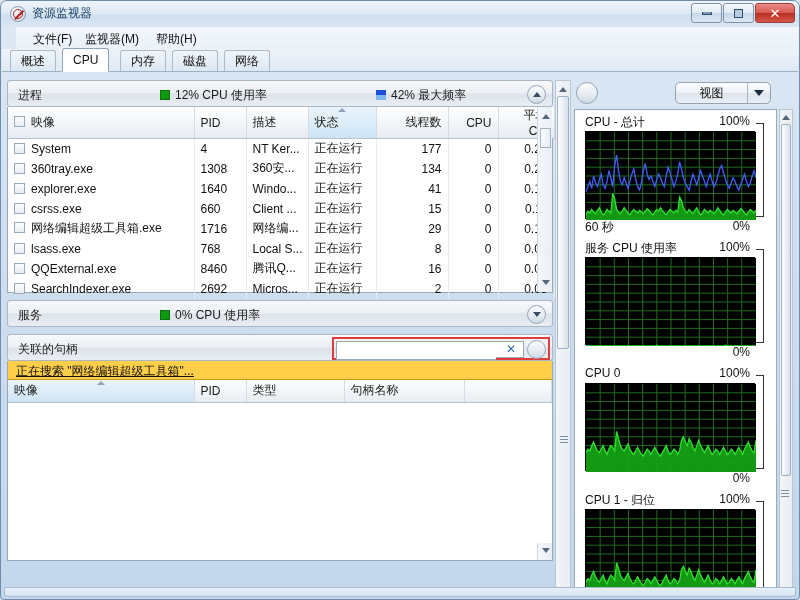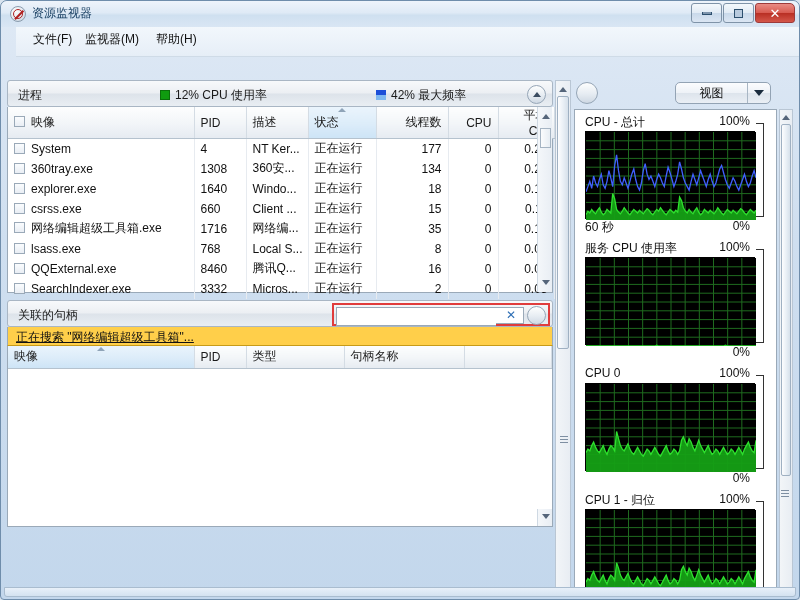--- a/index.html
+++ b/index.html
@@ -322,20 +322,27 @@
       <div class="winglyph">✕</div>
     </div>
   </div>
 
   <div id="menubar">
     <div class="menu-item" style="left:10px">文件(F)</div>
     <div class="menu-item" style="left:62px">监视器(M)</div>
     <div class="menu-item" style="left:133px">帮助(H)</div>
   </div>
 
+  <div id="tabstrip">
+    <div class="tab" style="left:8px">概述</div>
+    <div class="tab active" style="left:60px">CPU</div>
+    <div class="tab" style="left:118px">内存</div>
+    <div class="tab" style="left:170px">磁盘</div>
+    <div class="tab" style="left:222px">网络</div>
+  </div>
 
   <div id="content">
 
     <div id="leftpane">
 
       <div class="section-head">
         <div class="section-title">进程</div>
         <div class="sect-stat" style="left:152px">
           <span class="sq green"></span><span>12% CPU 使用率</span>
         </div>
@@ -390,39 +397,39 @@
                 <td>正在运行</td>
                 <td class="num">134</td>
                 <td class="num">0</td>
                 <td class="num">0.20</td>
               </tr>
               <tr>
                 <td><span class="cbx"></span><span>explorer.exe</span></td>
                 <td>1640</td>
                 <td>Windo...</td>
                 <td>正在运行</td>
-                <td class="num">18</td>
+                <td class="num">41</td>
                 <td class="num">0</td>
                 <td class="num">0.16</td>
               </tr>
               <tr>
                 <td><span class="cbx"></span><span>csrss.exe</span></td>
                 <td>660</td>
                 <td>Client ...</td>
                 <td>正在运行</td>
                 <td class="num">15</td>
                 <td class="num">0</td>
                 <td class="num">0.11</td>
               </tr>
               <tr>
                 <td><span class="cbx"></span><span>网络编辑超级工具箱.exe</span></td>
                 <td>1716</td>
                 <td>网络编...</td>
                 <td>正在运行</td>
-                <td class="num">35</td>
+                <td class="num">29</td>
                 <td class="num">0</td>
                 <td class="num">0.10</td>
               </tr>
               <tr>
                 <td><span class="cbx"></span><span>lsass.exe</span></td>
                 <td>768</td>
                 <td>Local S...</td>
                 <td>正在运行</td>
                 <td class="num">8</td>
                 <td class="num">0</td>
@@ -432,41 +439,50 @@
                 <td><span class="cbx"></span><span>QQExternal.exe</span></td>
                 <td>8460</td>
                 <td>腾讯Q...</td>
                 <td>正在运行</td>
                 <td class="num">16</td>
                 <td class="num">0</td>
                 <td class="num">0.06</td>
               </tr>
               <tr>
                 <td><span class="cbx"></span><span>SearchIndexer.exe</span></td>
-                <td>3332</td>
+                <td>2692</td>
                 <td>Micros...</td>
                 <td>正在运行</td>
                 <td class="num">2</td>
                 <td class="num">0</td>
                 <td class="num">0.05</td>
               </tr>
             </tbody>
         </table>
 
         <div style="position:absolute; right:0; top:0; width:15px; height:100%; background:linear-gradient(to right,#f4f7fa,#e9eef4); border-left:1px solid #cfd9e3;">
           <div class="sb-arrow sb-arrow-up" style="left:2px;top:3px">
               <div class="tri-up"></div>
             </div>
           <div style="position:absolute;left:2px;top:21px;width:11px;height:20px;background:linear-gradient(to right,#fbfcfd,#e7edf3);border:1px solid #a5b4c3;"></div>
           <div class="sb-arrow sb-arrow-dn" style="left:2px;bottom:3px">
               <div class="tri-dn"></div>
             </div>
         </div>
       </div>
 
+      <div class="section-head" style="margin-top:7px;">
+        <div class="section-title">服务</div>
+        <div class="sect-stat" style="left:152px">
+          <span class="sq green"></span><span>0% CPU 使用率</span>
+        </div>
+        <div class="chev">
+            <div class="cv-dn"></div>
+          </div>
+      </div>
 
       <div class="section-head" style="margin-top:7px;">
         <div class="section-title">关联的句柄</div>
 
         <div id="search-box-outer">
           <div id="search-field-box"></div>
           <div id="search-field" title="搜索句柄">网络编辑超级工具箱</div>
           <div id="search-clear">✕</div>
           <div id="search-go">⇄</div>
           <div id="search-chev">

